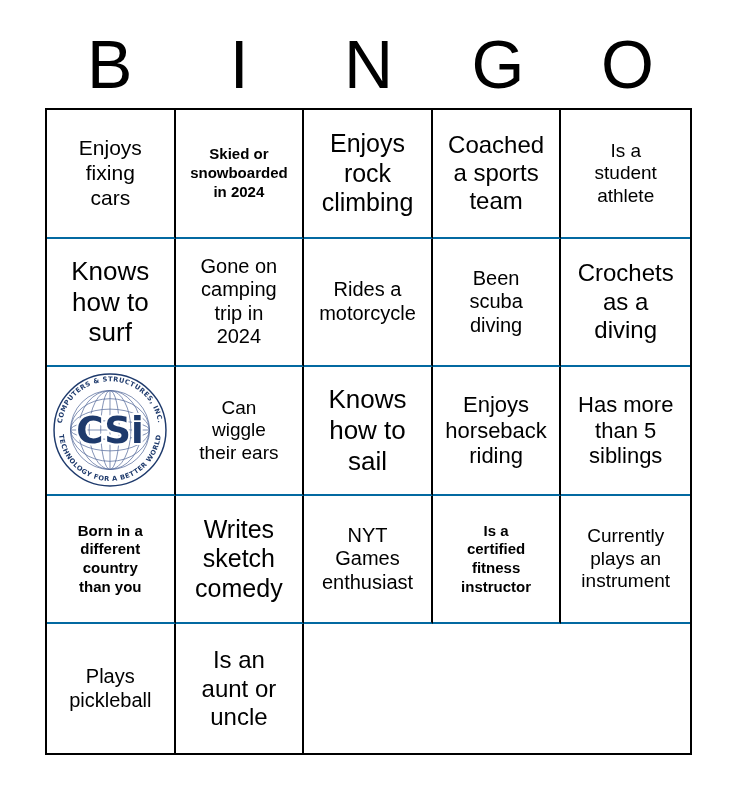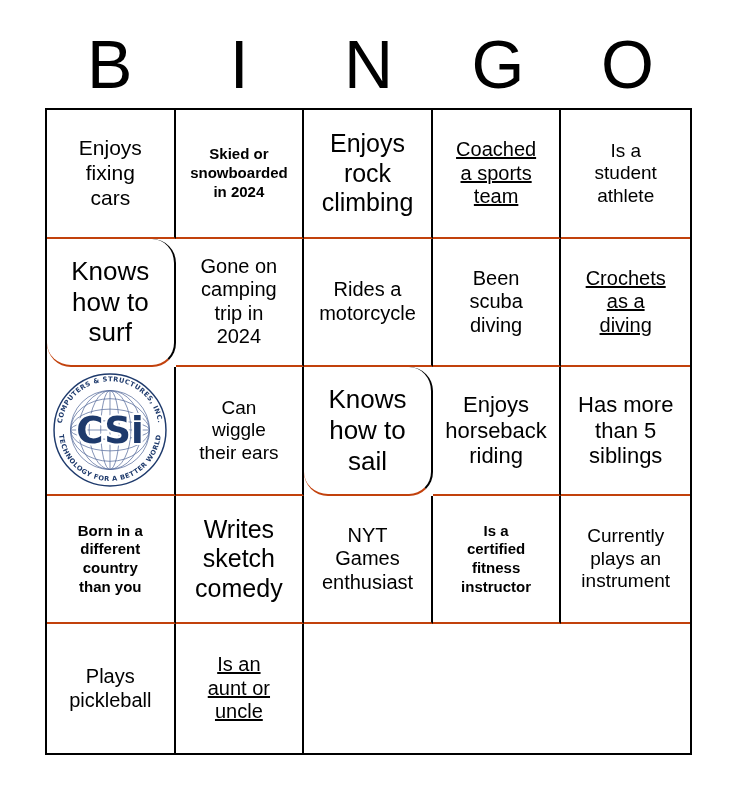--- a/index.html
+++ b/index.html
@@ -35,38 +35,38 @@
     box-sizing:border-box;
     border:2px solid #000;
     display:grid;
     grid-template-columns:repeat(5,1fr);
     grid-template-rows:repeat(5,1fr);
     background:#fff;
   }
   .cell{
     box-sizing:border-box;
     border-right:2px solid #000;
-    border-bottom:2px solid #c2410c;
+    border-bottom:2px solid #0369a1;
     display:flex;align-items:center;justify-content:center;
     text-align:center;
     white-space:pre-line;
     line-height:1.18;
     padding:2px 3px;
     overflow:hidden;
   }
   .cell:nth-child(5n){border-right:none;}
   .cell:nth-child(n+21){border-bottom:none;}
   .fs15{font-size:15px;line-height:1.25;font-weight:bold;}
   .fs19{font-size:19px;}
   .fs20{font-size:20px;}
   .fs21{font-size:21px;}
   .fs22{font-size:22px;}
-  .fs24{font-size:20px;text-decoration:underline;}
+  .fs24{font-size:24px;}
   .fs25{font-size:25px;}
-  .fs26{font-size:26px;border-radius:24px;}
+  .fs26{font-size:26px;}
   .logo-cell{padding:0;}
   .csi-logo{display:block;}
 </style>
 </head>
 <body>
 
 <div class="page">
 
   <div class="bingo-header">
     <div class="bingo-letter">B</div>

